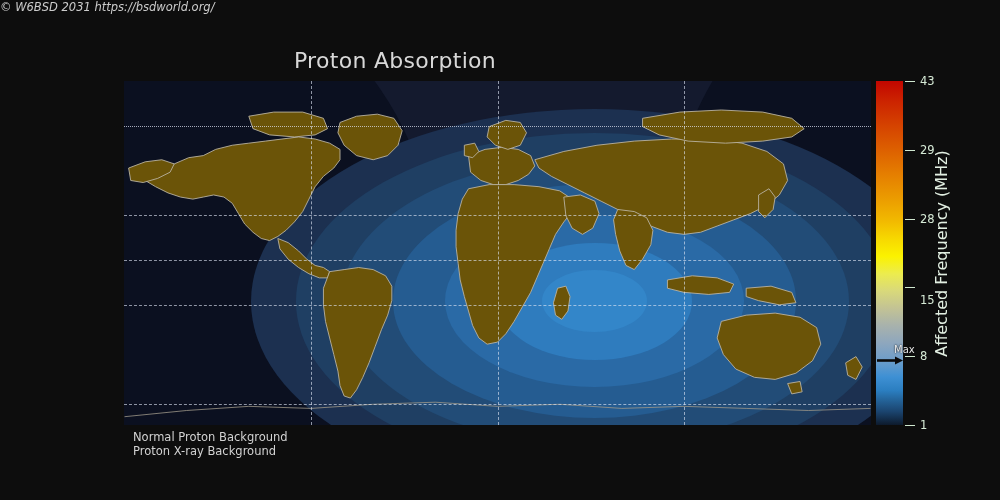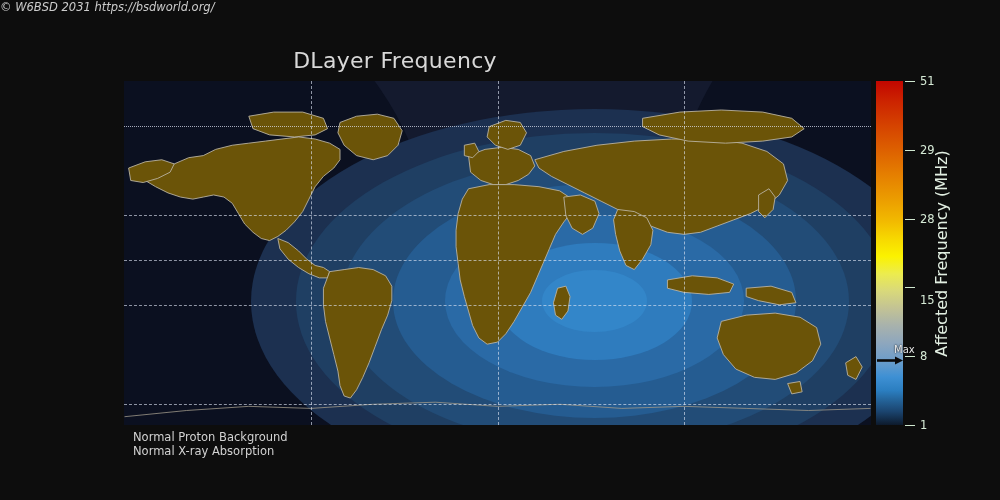--- a/index.html
+++ b/index.html
@@ -62,21 +62,21 @@
   #f2{left:124px;top:444px;}
   #stamp{left:722px;top:433px;}
   #copy{left:10px;top:479px;color:#cccccc;font-size:11.5px;font-style:italic;
         white-space:nowrap;}
 </style>
 </head>
 <body>
 
 <div id="root" style="background: rgb(13, 13, 13);">
 
-  <div id="title">DLayer Frequency</div>
+  <div id="title">Proton Absorption</div>
 
   <div id="map">
     <div id="mapclip">
 
       <div class="ocean"></div>
 
       <div class="night" style="left:-330px;top:-130px;width:640px;height:620px;background:#0b1020;"></div>
       <div class="night" style="left:540px;top:-160px;width:640px;height:680px;background:#0b1020;"></div>
 
       <div id="rings">
@@ -150,23 +150,23 @@
       <div class="clab" style="top: 344px;">1</div>
       <div class="ctick" style="top: 275.2px;"></div>
       <div class="clab" style="top: 275.2px;">8</div>
       <div class="ctick" style="top: 206.4px;"></div>
       <div class="clab" style="top: 219px;">15</div>
       <div class="ctick" style="top: 137.6px;"></div>
       <div class="clab" style="top: 137.6px;">28</div>
       <div class="ctick" style="top: 68.8px;"></div>
       <div class="clab" style="top: 68.8px;">29</div>
       <div class="ctick" style="top: 0px;"></div>
-      <div class="clab" style="top: 0px;">51</div>
+      <div class="clab" style="top: 0px;">43</div>
     </div>
   <div id="cbarlabel">
     <span>Affected Frequency (MHz)</span>
   </div>
 
   <div class="foot" id="f1">Normal Proton Background</div>
-  <div class="foot" id="f2">Normal X-ray Absorption</div>
+  <div class="foot" id="f2">Proton X-ray Background</div>
   <div id="copy">© W6BSD 2031 https://bsdworld.org/</div>
 
 </div>
 
 </body></html>

